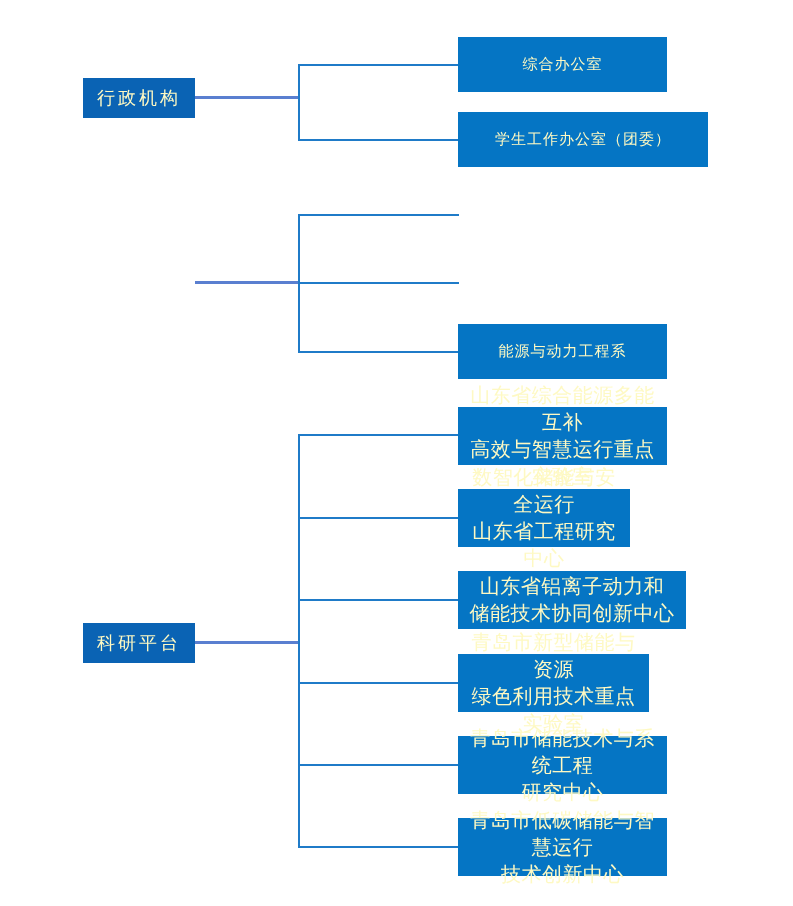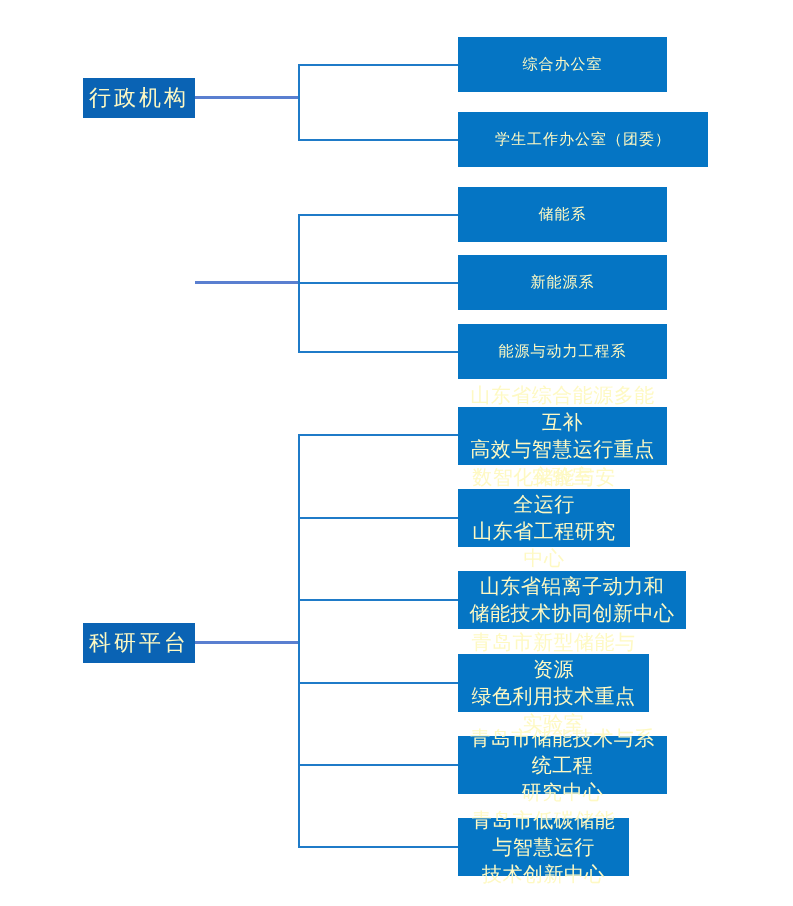--- a/index.html
+++ b/index.html
@@ -26,21 +26,21 @@
     display: flex;
     align-items: center;
     justify-content: center;
     text-align: center;
     box-sizing: border-box;
     line-height: 1.35;
     letter-spacing: 1px;
   }
   .node.parent {
     background: #0A63B4;
-    font-size: 22px;
+    font-size: 18px;
     letter-spacing: 3px;
   }
   .node.child {
     background: #0575C4;
     font-size: 15px;
   }
   .node.child.multi {
     font-size: 20px;
     letter-spacing: 0.5px;
     padding: 0 6px;
@@ -82,26 +82,20 @@
     <span class="label">学生工作办公室（团委）</span>
   </div>
 
 
   <div class="conn h stub" style="left:195px; top:281px; width:105px;"></div>
   <div class="conn v" style="left:298px; top:214px; height:139px;"></div>
   <div class="conn h" style="left:298px; top:214px; width:161px;"></div>
   <div class="conn h" style="left:298px; top:282px; width:161px;"></div>
   <div class="conn h" style="left:298px; top:351px; width:161px;"></div>
 
-  <div class="node child" style="left:458px; top:187px; width:209px; height:55px;">
-    <span class="label">储能系</span>
-  </div>
-  <div class="node child" style="left:458px; top:255px; width:209px; height:55px;">
-    <span class="label">新能源系</span>
-  </div>
   <div class="node parent" style="left:83px; top:623px; width:112px; height:40px;">
     <span class="label">科研平台</span>
   </div>
 
   <div class="node child" style="left:458px; top:324px; width:209px; height:55px;">
     <span class="label">能源与动力工程系</span>
   </div>
 
   <div class="conn h stub" style="left:195px; top:641px; width:105px;"></div>
   <div class="conn v" style="left:298px; top:434px; height:413px;"></div>
@@ -126,18 +120,18 @@
 储能技术协同创新中心</span>
   </div>
   <div class="node child multi" style="left:458px; top:654px; width:191px; height:58px;">
     <span class="label">青岛市新型储能与资源
 绿色利用技术重点实验室</span>
   </div>
   <div class="node child multi" style="left:458px; top:736px; width:209px; height:58px;">
     <span class="label">青岛市储能技术与系统工程
 研究中心</span>
   </div>
-  <div class="node child multi" style="left:458px; top:818px; width:171px; height:58px;">
+  <div class="node child multi" style="left:458px; top:818px; width:209px; height:58px;">
     <span class="label">青岛市低碳储能与智慧运行
 技术创新中心</span>
   </div>
 
 </div>
 
 </body></html>

